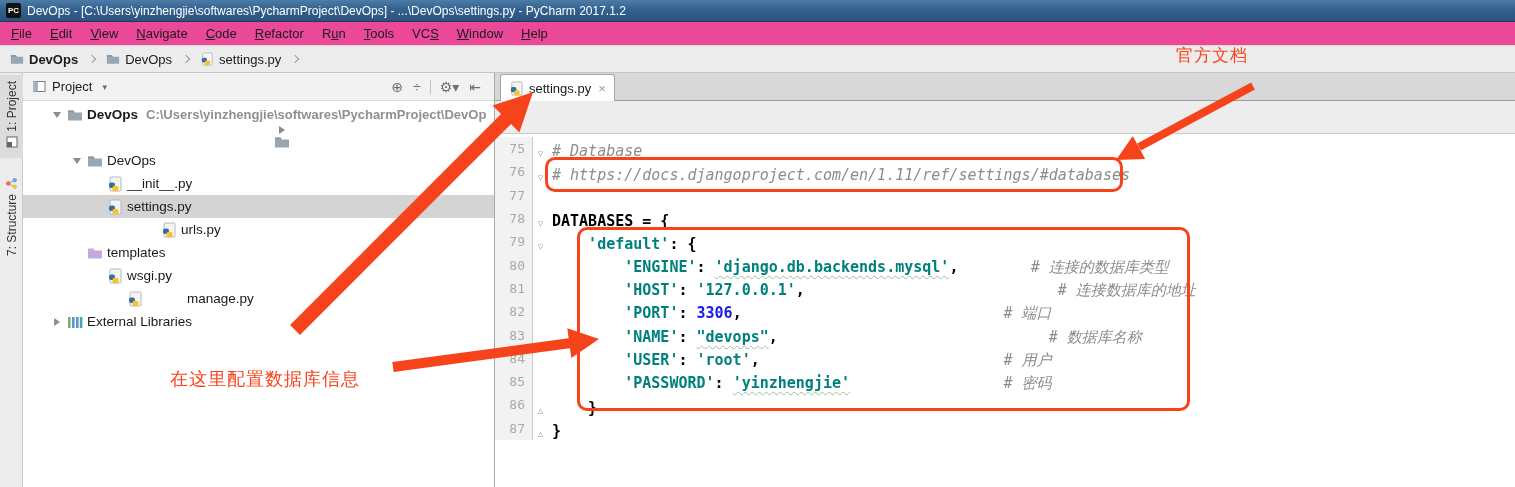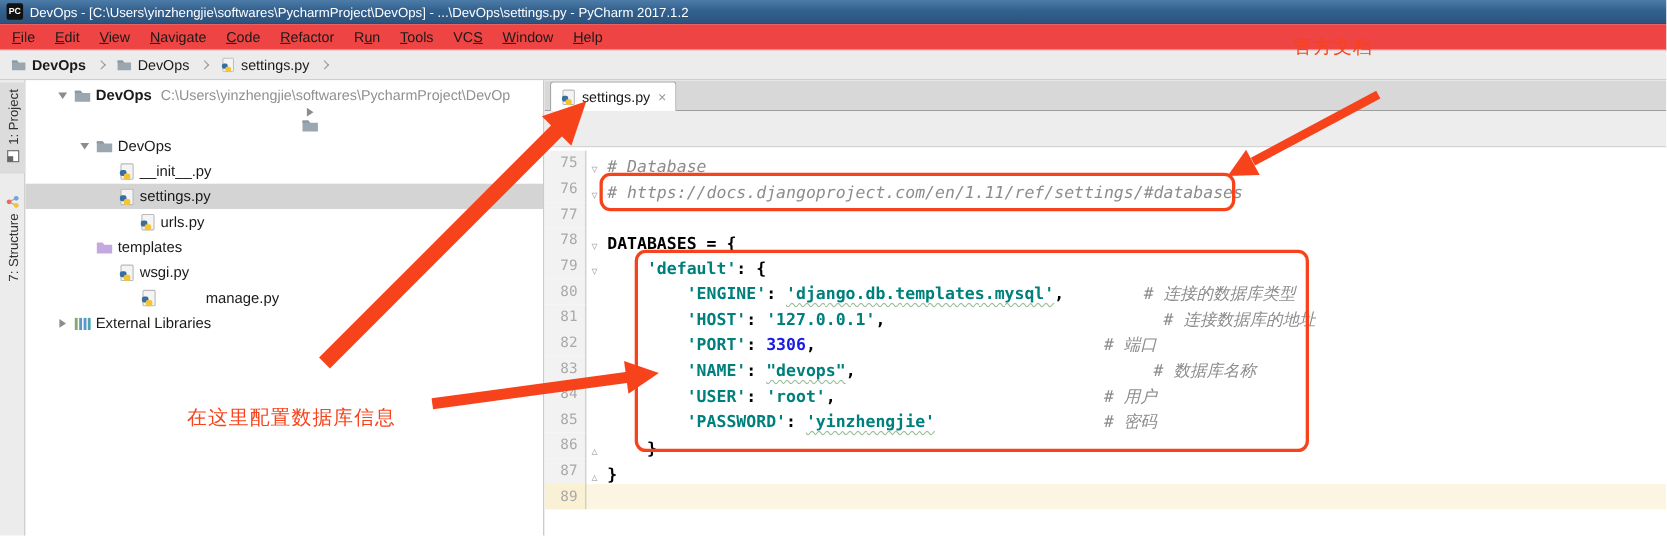--- a/index.html
+++ b/index.html
@@ -5,21 +5,21 @@
   * { margin:0; padding:0; box-sizing:border-box; }
   html,body { width:1515px; height:487px; overflow:hidden; }
   body { font-family:"Liberation Sans",sans-serif; position:relative; background:#fff; font-size:13px; color:#1a1a1a; }
 
   
   .titlebar { height:22px; background:linear-gradient(180deg,#4d7ca8 0%,#33618f 45%,#2c537c 100%); border-bottom:1px solid #1e3a57; display:flex; align-items:center; padding:0 6px; gap:6px; }
   .app-icon { width:15px; height:15px; background:#111; color:#fff; font-size:8px; font-weight:bold; display:flex; align-items:center; justify-content:center; border-radius:2px; flex:0 0 auto; }
   .title-text { color:#fff; font-size:12px; white-space:nowrap; }
 
   
-  .menubar { height:24px; background:#ef4444; border-bottom:1px solid #d8d8d8; display:flex; align-items:center; padding-left:2px; }
+  .menubar { height:24px; background:#ec4899; border-bottom:1px solid #d8d8d8; display:flex; align-items:center; padding-left:2px; }
   .menu-item { padding:0 9px; font-size:13px; color:#1a1a1a; cursor:default; }
   .menu-item u { text-decoration:underline; }
 
   
   .navbar { height:27px; background:#ececec; border-bottom:1px solid #c6c6c6; display:flex; align-items:center; padding-left:8px; gap:4px; }
   .crumb { display:flex; align-items:center; gap:5px; padding:0 2px; }
   .crumb.bold .crumb-label { font-weight:bold; }
   .chev { width:6px; height:6px; border-top:1.5px solid #9a9a9a; border-right:1.5px solid #9a9a9a; transform:rotate(45deg); margin:0 5px; flex:0 0 auto; }
 
   
@@ -41,21 +41,21 @@
 
   .tree { padding-top:2px; }
   .tree-row { height:23px; display:flex; align-items:center; white-space:nowrap; overflow:hidden; }
   .tree-row.selected { background:#d4d4d4; }
   .tw-arrow { width:16px; display:flex; justify-content:center; flex:0 0 auto; }
   .tri-r { width:0; height:0; border-left:6px solid #8c8c8c; border-top:4px solid transparent; border-bottom:4px solid transparent; }
   .tri-d { width:0; height:0; border-top:6px solid #8c8c8c; border-left:4px solid transparent; border-right:4px solid transparent; }
   .tw-icon { width:20px; display:flex; justify-content:center; flex:0 0 auto; }
   .tw-label { font-size:13.5px; color:#1a1a1a; margin-left:2px; }
   .tw-label.bold { font-weight:bold; }
-  .tw-path { font-size:13px; color:#909090; margin-left:8px; }
+  .tw-path { font-size:13px; color:#909090; margin-left:8px;font-weight:bold; }
 
   
   .editor { flex:1; display:flex; flex-direction:column; overflow:hidden; background:#fff; }
   .tabbar { height:28px; background:#d8d8d8; border-bottom:1px solid #9e9e9e; display:flex; align-items:flex-end; padding-left:5px; }
   .tab { height:27px; background:#fff; border:1px solid #a6a6a6; border-bottom:none; border-radius:3px 3px 0 0; display:flex; align-items:center; gap:5px; padding:0 8px; margin-bottom:-1px; }
   .tab-label { font-size:13px; }
   .tab-close { color:#9a9a9a; font-size:13px; margin-left:2px; cursor:default; }
   .crumb-band { height:33px; background:#ededed; border-bottom:1px solid #c9c9c9; }
 
   .code-area { flex:1; overflow:hidden; padding-top:3px; background:#fff; position:relative; }
@@ -69,21 +69,21 @@
   .tok-s { color:var(--c-string,#00807c); font-weight:600; }
   .tok-n { color:var(--c-number,#1a1ae6); font-weight:600; }
   .tok-cm { color:var(--c-comment,#8c8c8c); font-style:italic; }
   .wavy { text-decoration:underline wavy #9cbe9c 1px; text-underline-offset:3px; }
 
   
   .red-box { position:absolute; border:3px solid var(--accent,#f7431b); border-radius:10px; pointer-events:none; }
   #box-doc { left:545px; top:157px; width:578px; height:35px; }
   #box-db  { left:577px; top:227px; width:613px; height:184px; }
   .annot-text { position:absolute; color:var(--accent,#f7431b); font-size:17px; pointer-events:none; letter-spacing:1px; }
-  #annot-doc { left:1176px; top:31px; }
+  #annot-doc { left:1176px; top:44px; }
   #annot-db { left:170px; top:367px; font-size:18px; }
   #arrow-layer { position:absolute; left:0; top:0; pointer-events:none; }
 </style>
 </head>
 <body>
 
 <div class="titlebar">
   <span class="app-icon">PC</span>
   <span class="title-text">DevOps - [C:\Users\yinzhengjie\softwares\PycharmProject\DevOps] - ...\DevOps\settings.py - PyCharm 2017.1.2</span>
 </div>
@@ -155,20 +155,38 @@
             <circle cx="3" cy="6" r="2" fill="#e66e55"></circle>
             <circle cx="9" cy="3" r="2" fill="#6fa8dc"></circle>
             <circle cx="9" cy="9" r="2" fill="#f1c232"></circle>
           </svg>
         </span>
         <span class="vlabel">7: Structure</span>
       </div>
     </div>
 
   <div class="project-panel">
+    <div class="panel-header">
+      <span id="panel-ico">
+          <svg width="13" height="13" viewBox="0 0 13 13" style="display:block">
+            <rect x="1" y="1.5" width="11" height="10" fill="#fff" stroke="#7d7d7d"></rect>
+            <rect x="1" y="1.5" width="4" height="10" fill="#9db3c8"></rect>
+          </svg>
+        </span>
+      <span class="panel-title">Project</span>
+      <span class="panel-caret">▾</span>
+      <span class="ph-spacer"></span>
+      <span id="panel-toolbar" style="display:flex;align-items:center;">
+          <span class="ph-ico">⊕</span>
+          <span class="ph-ico">÷</span>
+          <span class="ph-sep"></span>
+          <span class="ph-ico">⚙▾</span>
+          <span class="ph-ico">⇤</span>
+        </span>
+    </div>
     <div class="tree" id="tree">
         <div class="tree-row" style="padding-left: 26px;">
           <span class="tw-arrow">
             <span class="tri-d"></span>
           </span>
           <span class="tw-icon">
             <svg width="16" height="16" viewBox="0 0 16 16" style="display:block">
               <path d="M1 3.5h5.3l1.6 2h7.1v8H1z" fill="#9aa7b0"></path>
               <path d="M1 3.5h5.3l1.6 2H1z" fill="#8b99a3"></path>
             </svg>
@@ -215,21 +233,21 @@
           <span class="tw-arrow"></span>
           <span class="tw-icon">
             <svg width="16" height="16" viewBox="0 0 16 16" style="display:block">
               <rect x="3" y="1" width="11" height="14" rx="1" fill="#f4f4f4" stroke="#b9b9b9"></rect>
               <rect x="2" y="6.5" width="6" height="5.5" rx="2" fill="#366f9f"></rect>
               <rect x="5.5" y="9.8" width="6" height="5.5" rx="2" fill="#f7c331"></rect>
             </svg>
           </span>
           <span class="tw-label">settings.py</span>
         </div>
-        <div class="tree-row" style="padding-left: 85px;">
+        <div class="tree-row" style="padding-left: 85px; margin-left: 35px;">
           <span class="tw-arrow"></span>
           <span class="tw-icon">
             <svg width="16" height="16" viewBox="0 0 16 16" style="display:block">
               <rect x="3" y="1" width="11" height="14" rx="1" fill="#f4f4f4" stroke="#b9b9b9"></rect>
               <rect x="2" y="6.5" width="6" height="5.5" rx="2" fill="#366f9f"></rect>
               <rect x="5.5" y="9.8" width="6" height="5.5" rx="2" fill="#f7c331"></rect>
             </svg>
           </span>
           <span class="tw-label">urls.py</span>
         </div>
@@ -318,21 +336,21 @@
           <span class="ctext"><span class="tok-p">DATABASES = {</span></span>
         </div>
         <div class="crow">
           <span class="gut">79</span>
           <span class="fold">▿</span>
           <span class="ctext"><span class="tok-s">    'default'</span><span class="tok-p">: {</span></span>
         </div>
         <div class="crow">
           <span class="gut">80</span>
           <span class="fold"></span>
-          <span class="ctext"><span class="tok-s">        'ENGINE'</span><span class="tok-p">: </span><span class="tok-s wavy">'django.db.templates.mysql'</span><span class="tok-p">,</span><span>        </span><span class="tok-cm"># 连接的数据库类型</span></span>
+          <span class="ctext"><span class="tok-s">        'ENGINE'</span><span class="tok-p">: </span><span class="tok-s wavy">'django.db.backends.mysql'</span><span class="tok-p">,</span><span>        </span><span class="tok-cm"># 连接的数据库类型</span></span>
         </div>
         <div class="crow">
           <span class="gut">81</span>
           <span class="fold"></span>
           <span class="ctext"><span class="tok-s">        'HOST'</span><span class="tok-p">: </span><span class="tok-s">'127.0.0.1'</span><span class="tok-p">,</span><span>                            </span><span class="tok-cm"># 连接数据库的地址</span></span>
         </div>
         <div class="crow">
           <span class="gut">82</span>
           <span class="fold"></span>
           <span class="ctext"><span class="tok-s">        'PORT'</span><span class="tok-p">: </span><span class="tok-n">3306</span><span class="tok-p">,</span><span>                             </span><span class="tok-cm"># 端口</span></span>
@@ -354,25 +372,20 @@
         </div>
         <div class="crow">
           <span class="gut">86</span>
           <span class="fold">▵</span>
           <span class="ctext"><span class="tok-p">    }</span></span>
         </div>
         <div class="crow">
           <span class="gut">87</span>
           <span class="fold">▵</span>
           <span class="ctext"><span class="tok-p">}</span></span>
-        </div>
-        <div class="crow cur">
-          <span class="gut">89</span>
-          <span class="fold"></span>
-          <span class="ctext"></span>
         </div>
       </div>
   </div>
 </div>
 
 <div class="red-box" id="box-doc"></div>
 <div class="red-box" id="box-db"></div>
 <div class="annot-text" id="annot-doc">官方文档</div>
 <div class="annot-text" id="annot-db">在这里配置数据库信息</div>
 

